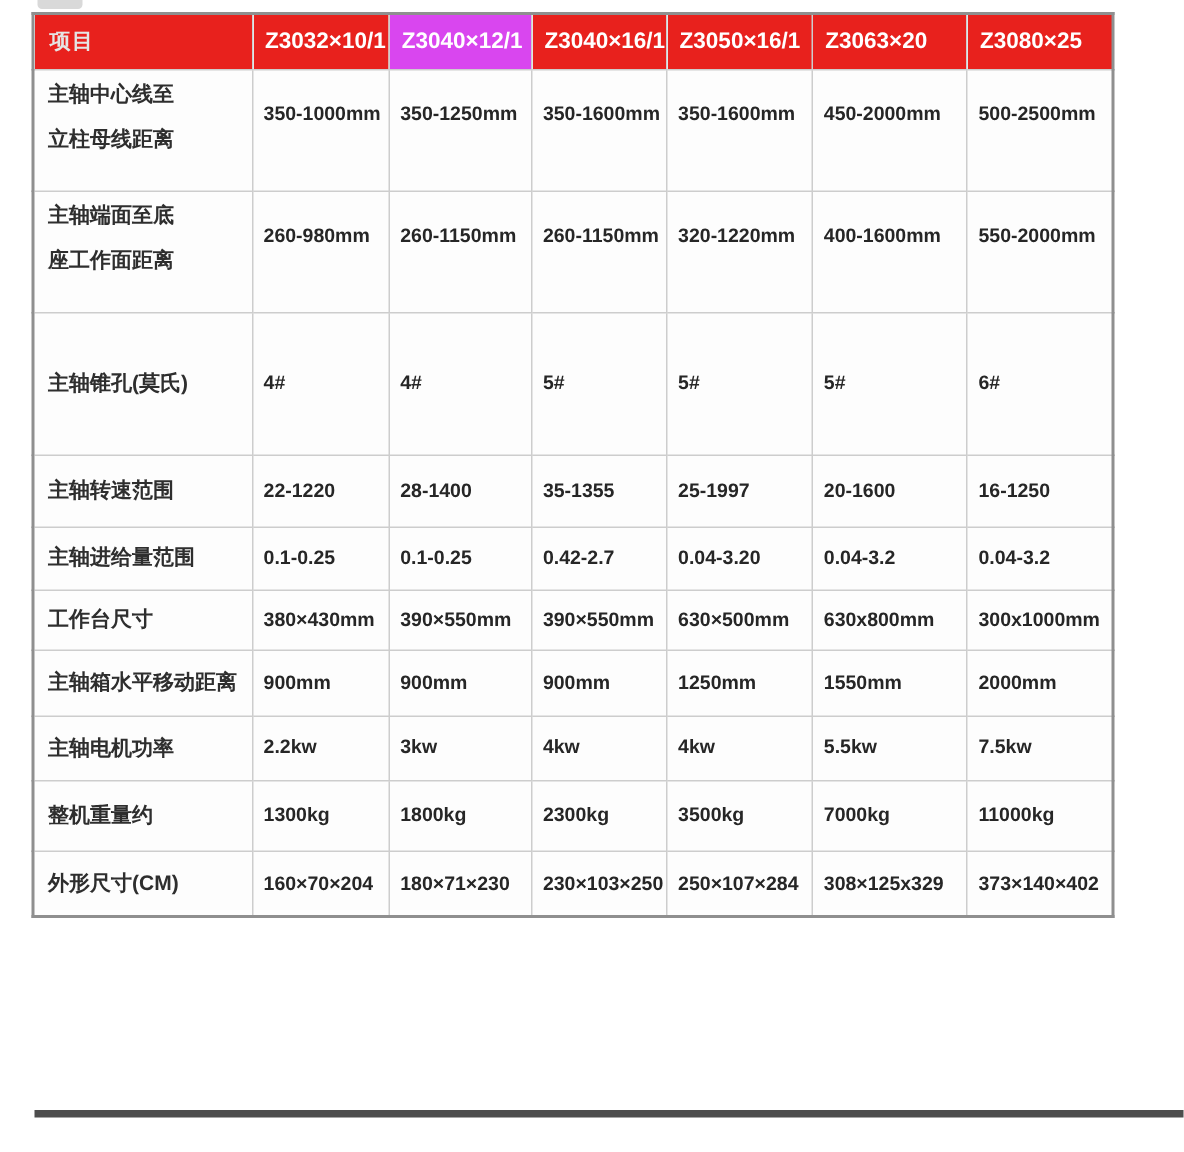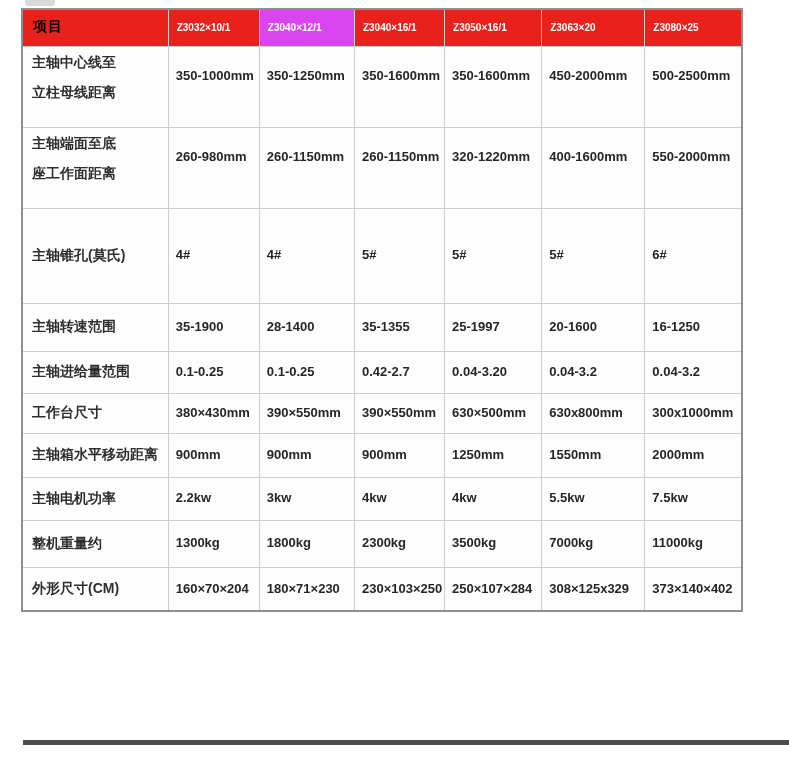--- a/index.html
+++ b/index.html
@@ -23,21 +23,21 @@
   table.spec th,table.spec td{
     border:1px solid #cdcdcd;
     vertical-align:middle;
     text-align:left;
     line-height:1.85;
     overflow:hidden;
     white-space:nowrap;
   }
   thead tr{height:37px;}
   thead th{
-    font-size:10px;font-weight:bold;
+    font-size:15px;font-weight:bold;
     padding:0 4px 0 8px;
     border-color:#c94040;
   }
   thead th:first-child{padding-left:10px;font-size:14px;letter-spacing:1px;}
   tbody th{
     font-size:14px;font-weight:bold;color:#2e2e2e;
     padding:0 4px 0 9px;
   }
   tbody td{
     font-size:13px;font-weight:bold;color:#262626;
@@ -76,21 +76,21 @@
     <col style="width:146px">
     <col style="width:91px">
     <col style="width:95px">
     <col style="width:90px">
     <col style="width:97px">
     <col style="width:103px">
     <col style="width:97px">
   </colgroup>
   <thead>
     <tr>
-        <th style="background: rgb(232, 33, 29); color: #000000; font-family: Liberation Mono, monospace;">项目</th>
+        <th style="background: rgb(232, 33, 29); color: #e5e5e5;">项目</th>
         <th style="background: rgb(232, 33, 29); color: rgb(255, 255, 255);">Z3032×10/1</th>
         <th style="background: #d946ef; color: rgb(255, 255, 255);">Z3040×12/1</th>
         <th style="background: rgb(232, 33, 29); color: rgb(255, 255, 255);">Z3040×16/1</th>
         <th style="background: rgb(232, 33, 29); color: rgb(255, 255, 255);">Z3050×16/1</th>
         <th style="background: rgb(232, 33, 29); color: rgb(255, 255, 255);">Z3063×20</th>
         <th style="background: rgb(232, 33, 29); color: rgb(255, 255, 255);">Z3080×25</th>
       </tr>
   </thead>
   <tbody>
       <tr class="two-line">
@@ -115,21 +115,21 @@
         <th>主轴锥孔(莫氏)</th>
         <td>4#</td>
         <td>4#</td>
         <td>5#</td>
         <td>5#</td>
         <td>5#</td>
         <td>6#</td>
       </tr>
       <tr>
         <th>主轴转速范围</th>
-        <td>35-1900</td>
+        <td>22-1220</td>
         <td>28-1400</td>
         <td>35-1355</td>
         <td>25-1997</td>
         <td>20-1600</td>
         <td>16-1250</td>
       </tr>
       <tr>
         <th>主轴进给量范围</th>
         <td>0.1-0.25</td>
         <td>0.1-0.25</td>

